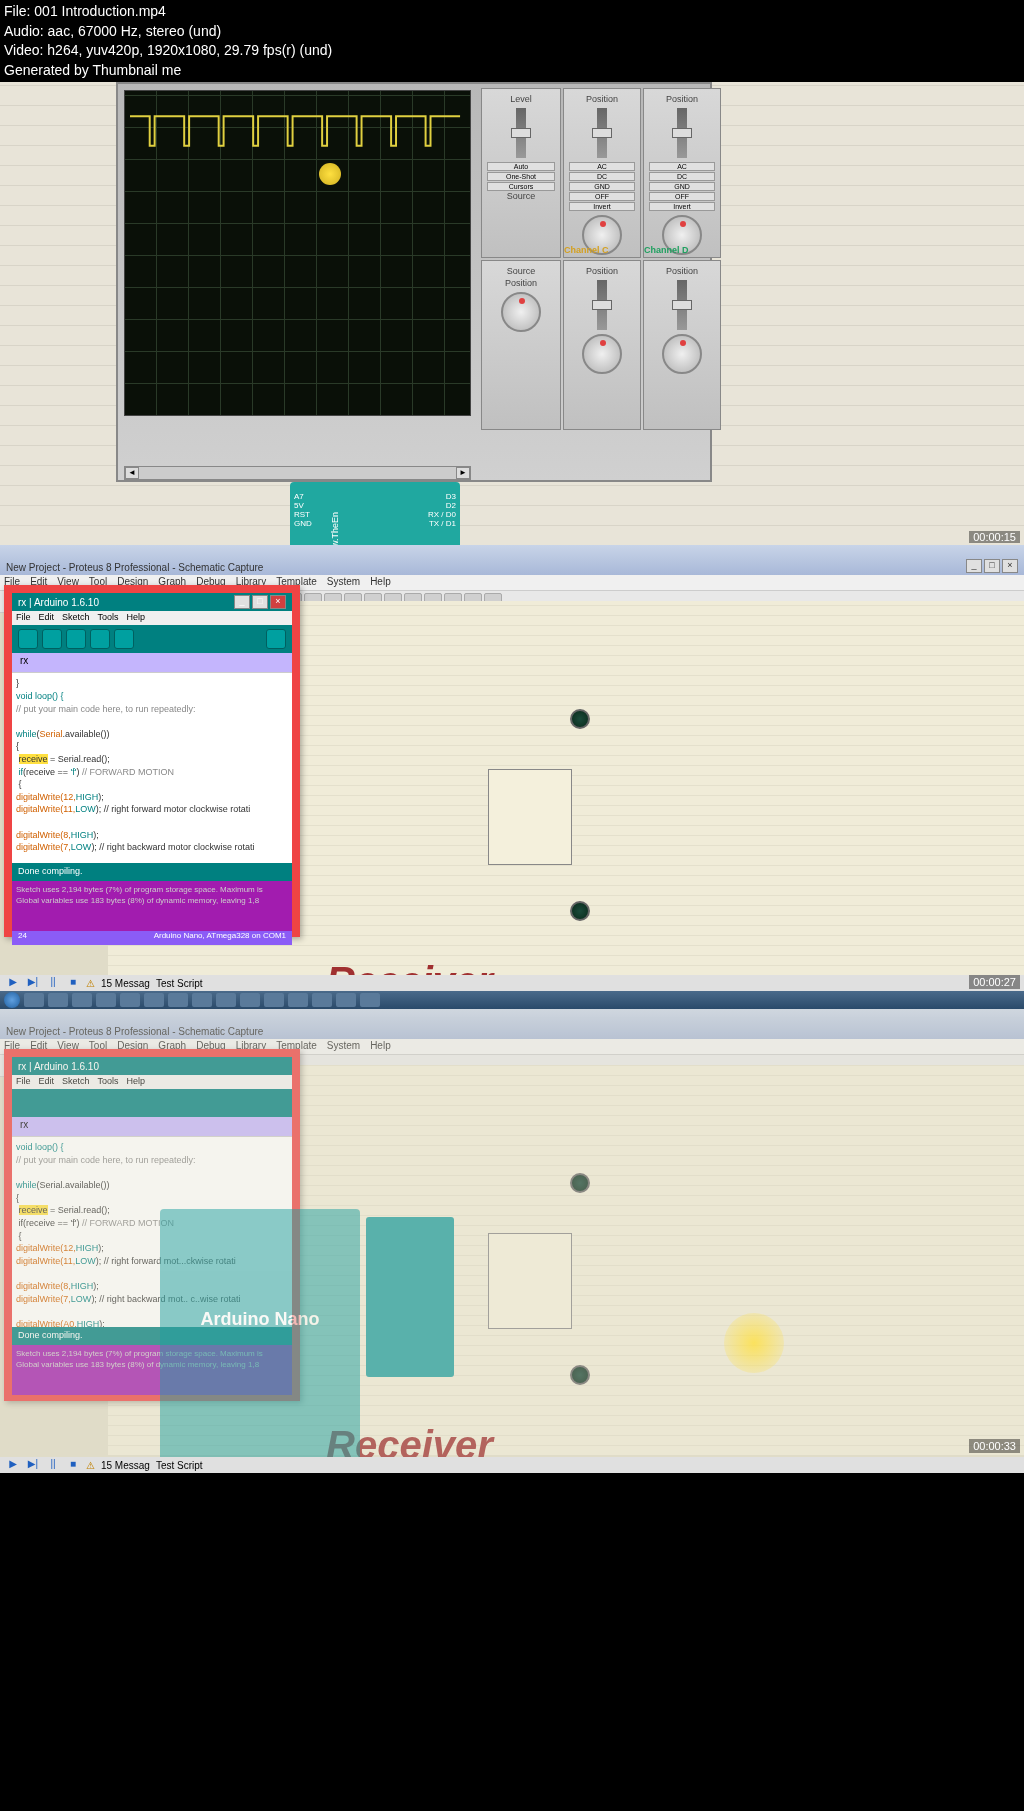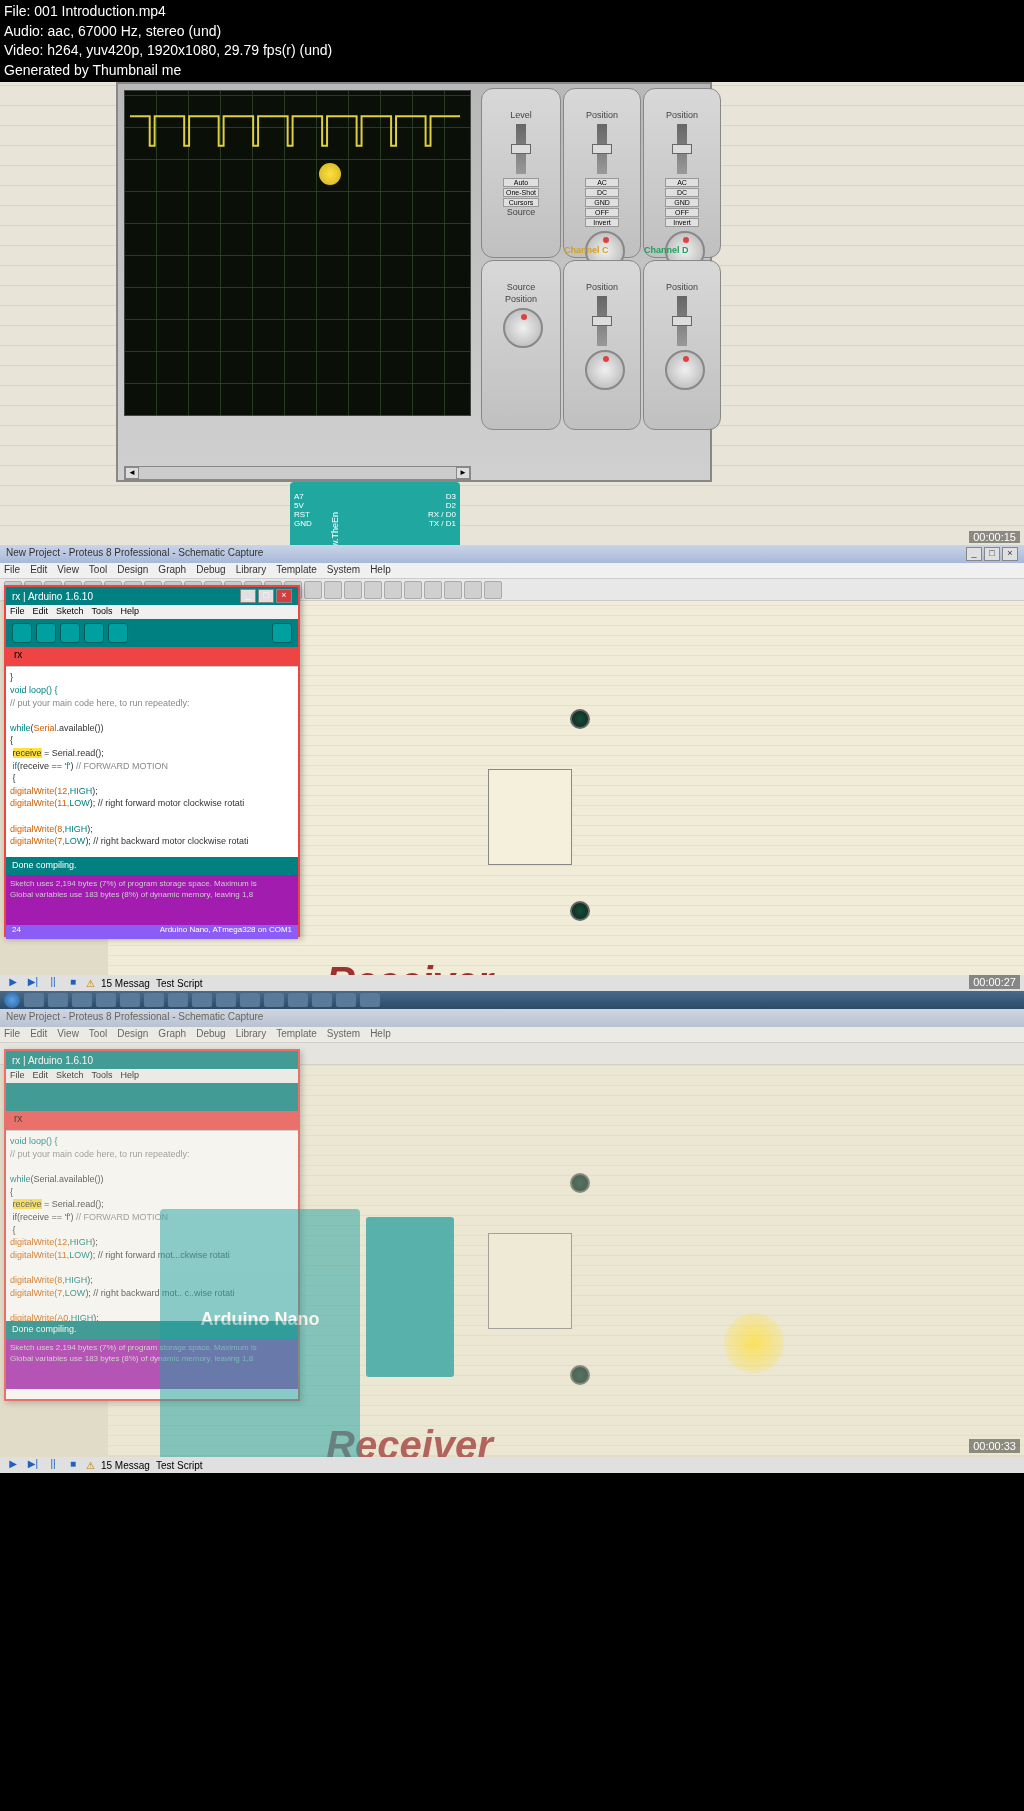--- a/index.html
+++ b/index.html
@@ -12,21 +12,21 @@
 .scope-window{position:absolute;left:116px;top:0;width:596px;height:400px;background:linear-gradient(#b8b8b8,#d0d0d0);border:2px solid #888;display:flex}
 .scope-screen{width:347px;height:326px;background:#0a1008;margin:6px;position:relative;border:1px solid #444}
 .scope-grid{position:absolute;inset:0;background:repeating-linear-gradient(0deg,transparent 0,transparent 31px,#2a3a28 31px,#2a3a28 32px),repeating-linear-gradient(90deg,transparent 0,transparent 31px,#2a3a28 31px,#2a3a28 32px)}
 .wave{position:absolute;top:20px;left:5px;right:5px;height:40px}
 .wave svg{width:100%;height:100%}
 .cursor-dot{position:absolute;left:194px;top:72px;width:22px;height:22px;background:radial-gradient(#ffe040,#d0b020);border-radius:50%}
 .scrollbar-h{position:absolute;bottom:0;left:6px;right:6px;height:14px;background:#ccc;border:1px solid #888;display:flex;align-items:center}
 .scroll-arrow{width:14px;height:12px;background:#ddd;border:1px solid #888;font-size:8px;text-align:center}
 
 .controls-panel{flex:1;padding:4px;display:grid;grid-template-columns:80px 78px 78px;grid-template-rows:170px 170px;gap:2px}
-.ctrl-module{background:linear-gradient(#d8d8d8,#c0c0c0);border:1px solid #888;border-radius:12px;padding:21px;font-size:8px;position:relative}
+.ctrl-module{background:linear-gradient(#d8d8d8,#c0c0c0);border:1px solid #888;border-radius:0;padding:5px;font-size:8px;position:relative}
 .ctrl-label{text-align:center;font-size:9px;color:#444;margin-bottom:2px}
 .ch-label{text-align:left;font-size:9px;font-weight:bold;position:absolute;bottom:2px;left:0;right:0}
 .ch-c{color:#d4a020}
 .ch-d{color:#20a060}
 .knob{width:40px;height:40px;background:radial-gradient(#f0f0f0,#b0b0b0);border-radius:50%;border:2px solid #888;margin:4px auto;position:relative}
 .knob::after{content:"";position:absolute;left:16px;top:4px;width:6px;height:6px;background:#e04040;border-radius:50%}
 .btn-row{display:flex;flex-direction:column;gap:1px;font-size:7px}
 .btn-row span{background:#e0e0e0;border:1px solid #999;padding:0 2px;text-align:center}
 .slider{height:50px;width:10px;background:linear-gradient(#666,#999);margin:4px auto;position:relative}
 .slider::after{content:"";position:absolute;width:18px;height:8px;background:#ddd;border:1px solid #666;left:-5px;top:20px}
@@ -35,43 +35,43 @@
 .nano-label{position:absolute;left:302px;top:518px;font-size:10px;color:#333}
 .nano-chip{position:absolute;left:72px;top:70px;width:26px;height:26px;background:#333;border-radius:50%;border:3px solid #555}
 .pin-labels{position:absolute;font-size:8px;color:#fff}
 .pin-left{left:4px;top:10px}
 .pin-right{right:4px;top:10px;text-align:right}
 .side-text{position:absolute;left:40px;top:30px;font-size:9px;color:#fff;writing-mode:vertical-rl;transform:rotate(180deg)}
 .time1{position:absolute;right:4px;bottom:2px;color:#fff;font-size:11px;background:rgba(0,0,0,.4);padding:0 4px}
 
 
 .panel2{height:464px;background:#e0dcc8;position:relative}
-.titlebar{height:18px;background:linear-gradient(#c8d4e8,#a8b8d8);font-size:10px;padding:2px 6px;display:flex;align-items:flex-start;color:#333}
+.titlebar{height:30px;background:linear-gradient(#c8d4e8,#a8b8d8);font-size:10px;padding:2px 6px;display:flex;align-items:flex-end;color:#333}
 .winbtns{margin-left:auto;display:flex;gap:2px}
 .winbtn{width:16px;height:14px;background:#e0e0e0;border:1px solid #888;font-size:9px;text-align:center}
 .menubar{height:16px;background:#f0f0f0;font-size:10px;padding:1px 4px;display:flex;gap:10px;color:#333;border-bottom:1px solid #ccc}
 .toolbar{height:22px;background:#e8e8e8;border-bottom:1px solid #ccc;display:flex;align-items:center;gap:2px;padding:0 4px}
 .toolbar .tb{width:18px;height:18px;background:#d0d0d0;border:1px solid #aaa;border-radius:2px}
 
 .proteus-canvas{position:absolute;left:108px;top:56px;right:0;bottom:34px;background:repeating-linear-gradient(0deg,#f0ecd8 0,#f0ecd8 9px,#e4e0cc 9px,#e4e0cc 10px),repeating-linear-gradient(90deg,#f0ecd8 0,#f0ecd8 9px,#e4e0cc 9px,#e4e0cc 10px)}
 .receiver-text{position:absolute;left:218px;top:358px;font-size:40px;font-weight:bold;color:#a03030;font-style:italic}
 .nano2{position:absolute;left:258px;top:152px;width:88px;height:160px;background:#20a0a0;border-radius:3px}
 .nano2-chip{position:absolute;left:30px;top:60px;width:28px;height:40px;background:#222;transform:rotate(45deg)}
 .nano2-text{position:absolute;left:8px;top:20px;font-size:8px;color:#fff;writing-mode:vertical-rl;transform:rotate(180deg)}
 .ic-chip{position:absolute;left:380px;top:168px;width:84px;height:96px;background:#f4f0dc;border:1px solid #888}
 .motor{width:20px;height:20px;background:radial-gradient(#1a4a3a,#0a2a1a);border-radius:50%;position:absolute;border:2px solid #666}
 .m1{left:462px;top:108px}
 .m2{left:462px;top:300px}
 
-.arduino-ide{position:absolute;left:4px;top:40px;width:296px;height:352px;background:#fff;border:2px solid #ef4444;box-shadow:2px 2px 6px rgba(0,0,0,.3)}
+.arduino-ide{position:absolute;left:4px;top:40px;width:296px;height:352px;background:#fff;border:8px solid #ef4444;box-shadow:2px 2px 6px rgba(0,0,0,.3)}
 .ide-title{height:18px;background:#008080;color:#fff;font-size:10px;padding:2px 6px;display:flex;align-items:center}
 .ide-menubar{height:14px;background:#f0f0f0;font-size:9px;padding:1px 4px;display:flex;gap:8px}
 .ide-toolbar{height:28px;background:#008080;display:flex;align-items:center;gap:4px;padding:0 6px}
 .ide-btn{width:20px;height:20px;background:#00a0a0;border-radius:3px;border:1px solid #006060}
-.ide-tab{height:20px;background:#ef4444;font-size:10px;padding:2px 8px;border-bottom:1px solid #ccc}
+.ide-tab{height:20px;background:#c4b5fd;font-size:10px;padding:2px 8px;border-bottom:1px solid #ccc}
 .ide-code{height:190px;background:#fff;font-family:monospace;font-size:9px;padding:4px;overflow:hidden;color:#333;line-height:1.4}
 .ide-code .kw{color:#008080}
 .ide-code .fn{color:#d06000}
 .ide-code .cm{color:#888}
 .ide-code .hl{background:#ffe040}
 .ide-status{height:18px;background:#008080;color:#fff;font-size:9px;padding:3px 6px}
 .ide-console{height:50px;background:#a21caf;color:#ccc;font-size:8px;padding:4px;line-height:1.3}
 .ide-footer{height:14px;background:#8b5cf6;color:#fff;font-size:8px;padding:0 6px;display:flex}
 .ide-footer span:last-child{margin-left:auto}
 

